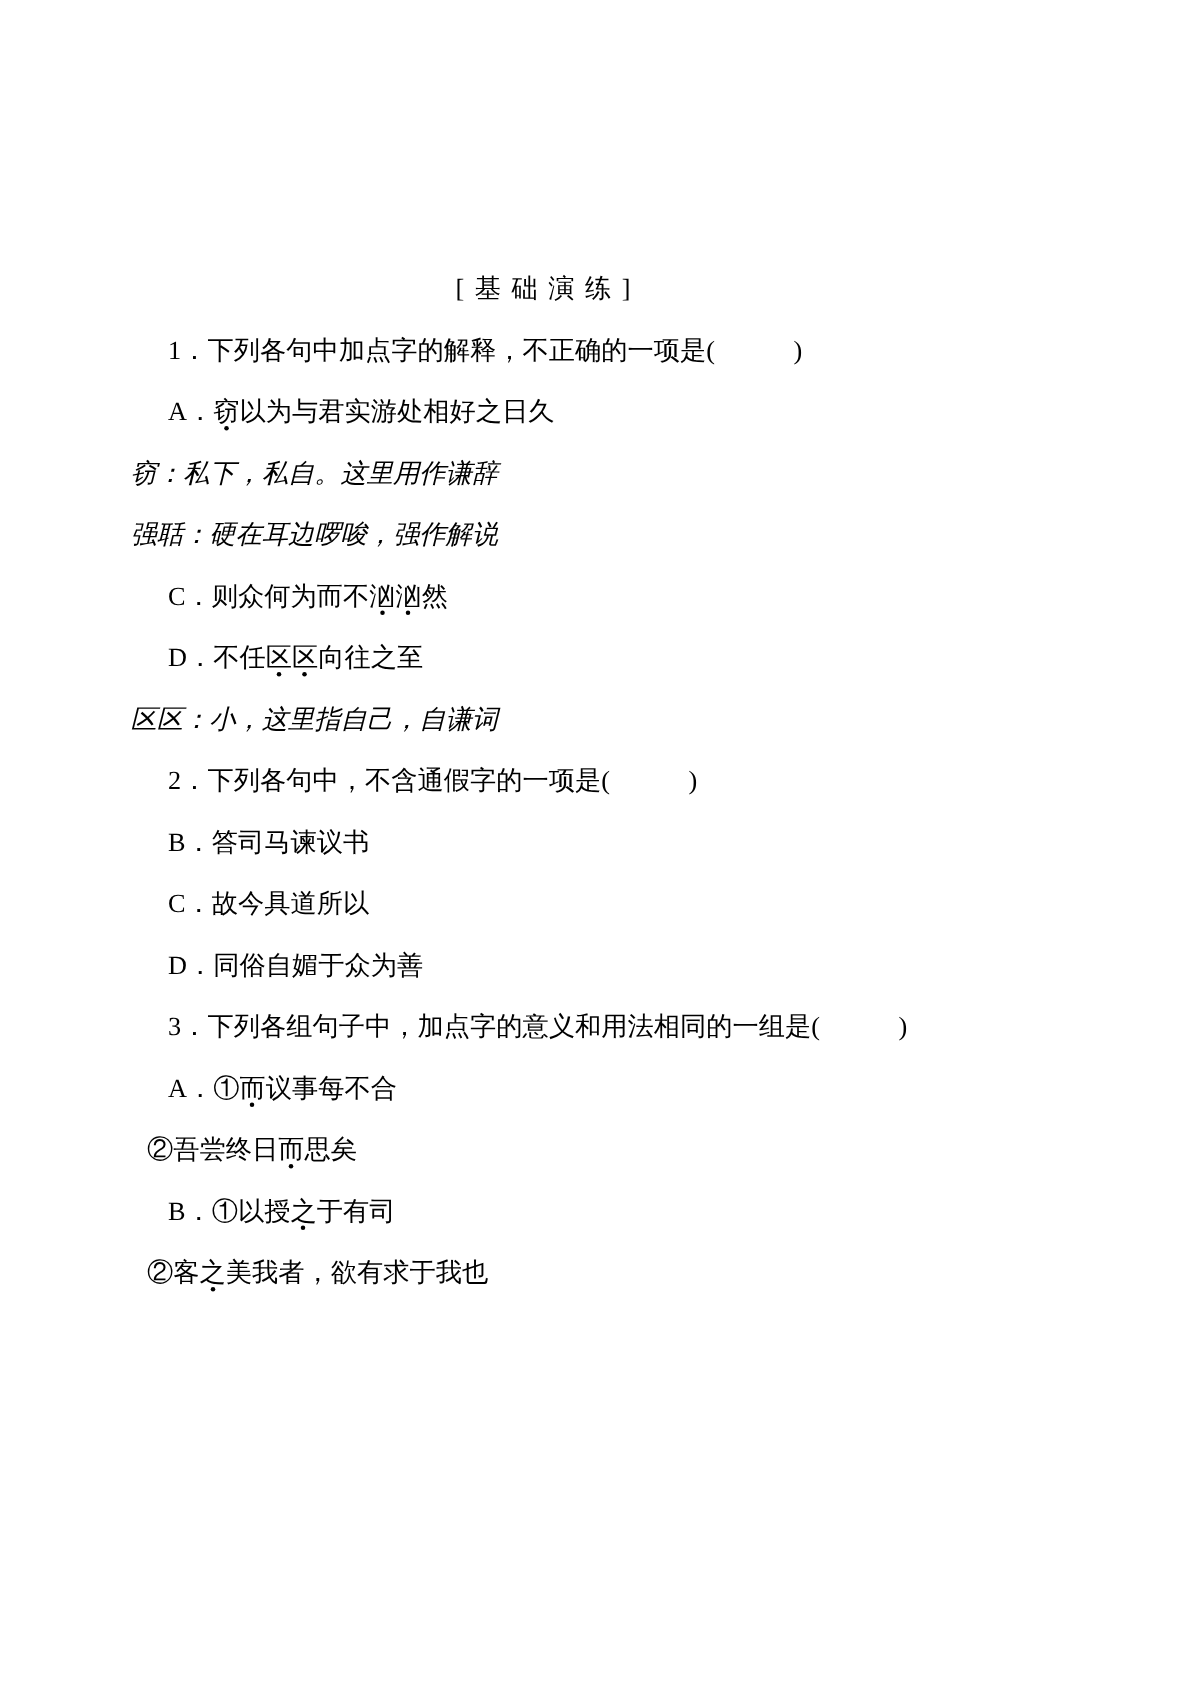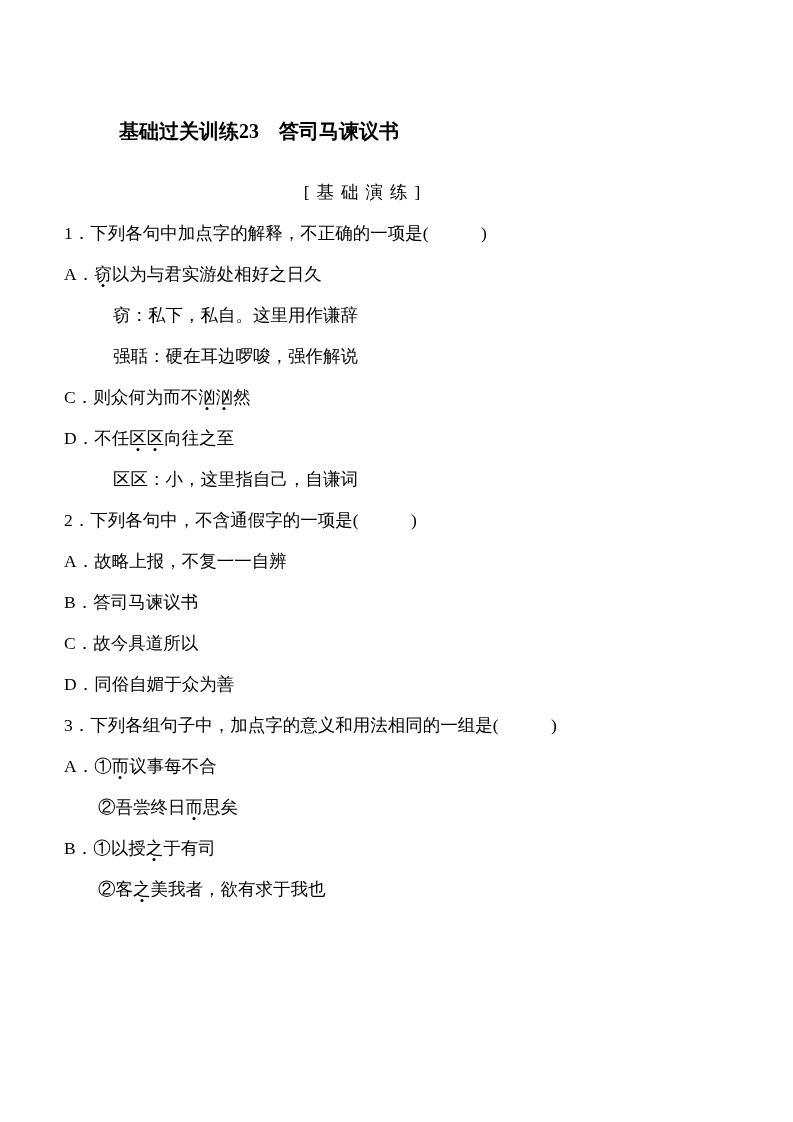--- a/index.html
+++ b/index.html
@@ -42,52 +42,50 @@
     top: 213px;
     left: 0;
     width: 793px;
   }
   .line {
     height: 41px;
     line-height: 41px;
     font-size: 17.5px;
     white-space: pre;
   }
-  .line.stem, .line.option { padding-left: 64px; }
-  .line.gloss { padding-left: 113px; }
+  .line.stem, .line.option { padding-left: 112px; }
+  .line.gloss { padding-left: 87px; font-style: italic; }
   .line.cont  { padding-left: 98px; }
   .em-dot { position: relative; }
   .em-dot::after {
     content: "";
     position: absolute;
     left: 50%;
     bottom: -3px;
     transform: translateX(-50%);
     width: 3px;
     height: 3px;
     background: #000000;
     border-radius: 50%;
   }
 </style>
 </head>
 <body>
 
 <div class="page">
-  <div class="title">基础过关训练23　答司马谏议书</div>
   <div class="section-header">[基础演练]</div>
   <div class="body-lines">
       <div class="line stem">1．下列各句中加点字的解释，不正确的一项是(　　　)</div>
       <div class="line option">A．<span class="em-dot">窃</span>以为与君实游处相好之日久</div>
       <div class="line gloss">窃：私下，私自。这里用作谦辞</div>
       <div class="line gloss">强聒：硬在耳边啰唆，强作解说</div>
       <div class="line option">C．则众何为而不<span class="em-dot">汹</span><span class="em-dot">汹</span>然</div>
       <div class="line option">D．不任<span class="em-dot">区</span><span class="em-dot">区</span>向往之至</div>
       <div class="line gloss">区区：小，这里指自己，自谦词</div>
       <div class="line stem">2．下列各句中，不含通假字的一项是(　　　)</div>
-      <div class="line option">A．故略上报，不复一一自辨</div>
       <div class="line option">B．答司马谏议书</div>
       <div class="line option">C．故今具道所以</div>
       <div class="line option">D．同俗自媚于众为善</div>
       <div class="line stem">3．下列各组句子中，加点字的意义和用法相同的一组是(　　　)</div>
       <div class="line option">A．①<span class="em-dot">而</span>议事每不合</div>
       <div class="line cont">②吾尝终日<span class="em-dot">而</span>思矣</div>
       <div class="line option">B．①以授<span class="em-dot">之</span>于有司</div>
       <div class="line cont">②客<span class="em-dot">之</span>美我者，欲有求于我也</div>
     </div>
 </div>

